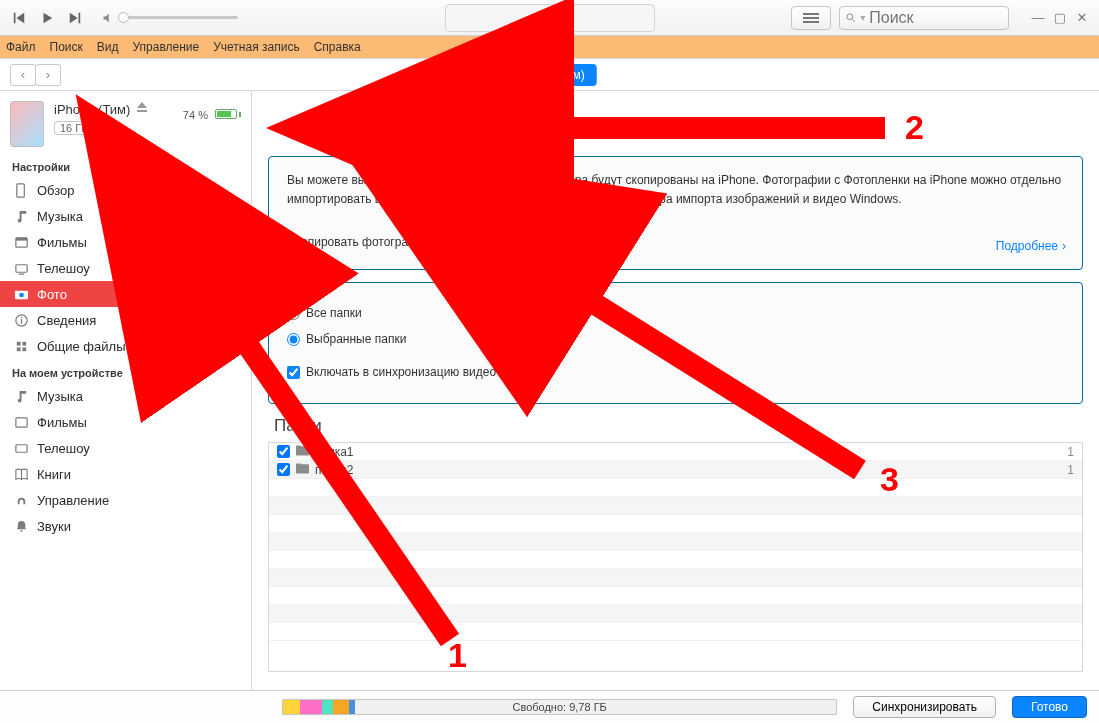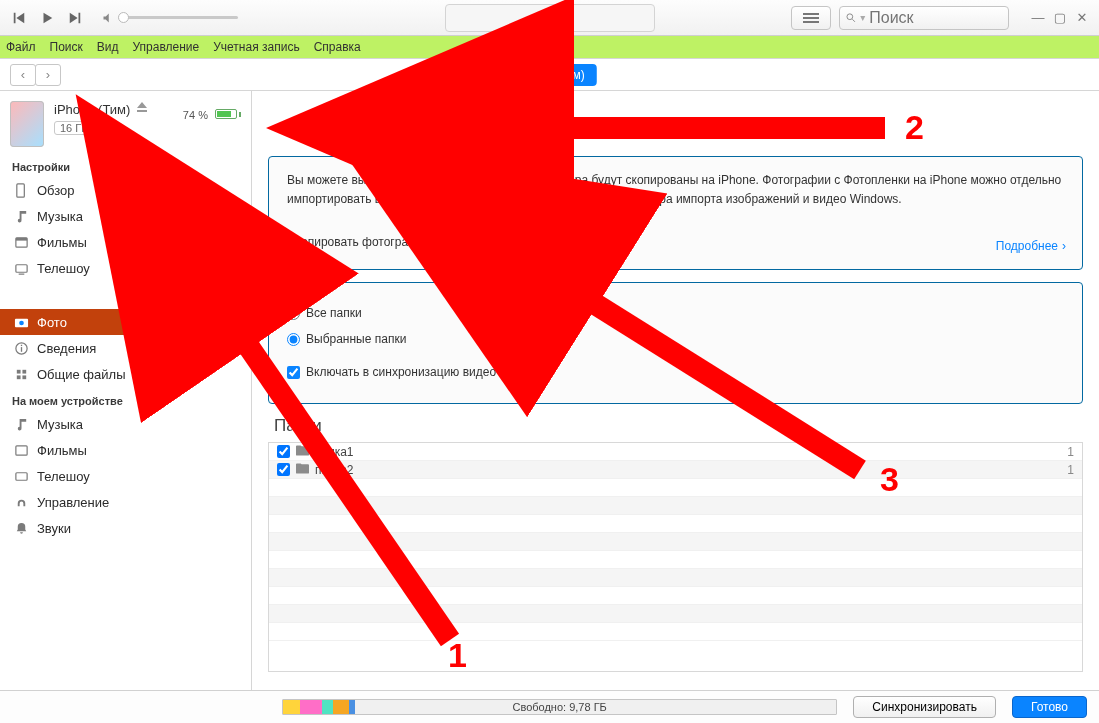--- a/index.html
+++ b/index.html
@@ -36,21 +36,21 @@
   .pill { height: 24px; border: 1px solid #c5c5c5; border-radius: 4px; background: linear-gradient(#fff,#f1f1f1); display: flex; align-items: center; }
   .list-btn { width: 40px; justify-content: center; }
   .search { width: 170px; padding: 0 6px; gap: 4px; }
   .search input { border: none; outline: none; background: transparent; font-size: 16px; width: 100%; }
   .mag { width: 12px; height: 12px; fill: #777; }
   .win-controls { display: flex; gap: 4px; margin-left: 12px; }
   .win-controls span { width: 18px; text-align: center; color: #777; font-size: 13px; }
   
   .menubar {
     height: 23px;
-    background: #bef264;
+    background: #fdba74;
     border-bottom: 1px solid #d6d6d6;
     display: flex; align-items: center;
     padding: 0 6px;
     gap: 14px;
     font-size: 12px;
     color: #323232;
   }
   
   .navstrip {
     height: 32px;
@@ -75,21 +75,21 @@
   .eject { width: 16px; height: 16px; color: #888; margin-left: 6px; }
   .eject svg { width: 12px; height: 12px; fill: #999; }
   .battery { display:inline-flex;align-items:center;gap:2px;margin-left:4px; }
   .battery-body { width:22px;height:10px;border:1px solid #6a6;border-radius:2px;position:relative;}
   .battery-fill { position:absolute;left:1px;top:1px;bottom:1px;width:70%;background:#52c552;}
   .battery-tip { width:2px;height:5px;background:#6a6;}
   
   .group-title { font-size: 11px; font-weight: bold; color: #3a3a3a; padding: 8px 12px 4px; }
   .nav-item { height: 26px; display: flex; align-items: center; padding: 0 14px; gap: 8px; font-size: 13px; color: #2b2b2b; }
   .nav-item svg { width: 15px; height: 15px; fill: #7b7b7b; }
-  .nav-item.selected { background: #c2410c; color: #fff; margin-top: 28px; }
+  .nav-item.selected { background: #ef4444; color: #fff; }
   .nav-item.selected svg { fill: #fff; }
   
   .panel-head { display: flex; align-items: center; gap: 10px; margin: 24px 0 14px 40px; }
   .sync-cb { width: 14px; height: 14px; }
   .panel-title { font-size: 23px; font-weight: 400; color: #4e4e4e; }
   .box { margin: 0 16px 12px 16px; border: 1px solid #0369a1; background: #fbfbfb; border-radius: 4px; padding: 14px 18px; font-size: 12px; color: #333; line-height: 1.6; position: relative; }
   .more { position: absolute; right: 16px; bottom: 12px; color: #0a84ff; display: flex; align-items: center; gap: 4px; }
   .sel { border: 1px solid #c8c8c8; border-radius: 3px; padding: 1px 4px; background: linear-gradient(#fff,#eee); margin: 0 6px; display:inline-flex;align-items:center;gap:6px;}
   .sel .chv { color:#888; font-size:10px; line-height:1; }
   .radio-row, .cb-row { display: flex; align-items: center; gap: 6px; font-size: 12px; margin: 7px 0; }
@@ -272,20 +272,26 @@
         <span>Фильмы</span>
       </div>
     <div class="nav-item">
         <svg viewBox="0 0 16 16">
           <rect x="2" y="4" width="12" height="8" rx="1" fill="none" stroke="#7b7b7b" stroke-width="1.3"></rect>
         </svg>
         <span>Телешоу</span>
       </div>
     <div class="nav-item">
         <svg viewBox="0 0 16 16">
+          <path d="M2 3c2-1 4-1 6 0v10c-2-1-4-1-6 0zM8 3c2-1 4-1 6 0v10c-2-1-4-1-6 0z" fill="none" stroke="#7b7b7b" stroke-width="1.2"></path>
+        </svg>
+        <span>Книги</span>
+      </div>
+    <div class="nav-item">
+        <svg viewBox="0 0 16 16">
           <path d="M4 9v3h2V9a2 2 0 0 1 4 0v3h2V9a4 4 0 0 0-8 0z"></path>
         </svg>
         <span>Управление</span>
       </div>
     <div class="nav-item">
         <svg viewBox="0 0 16 16">
           <path d="M8 2a4 4 0 0 0-4 4v3l-1 2h10l-1-2V6a4 4 0 0 0-4-4zM6.5 12a1.5 1.5 0 0 0 3 0z"></path>
         </svg>
         <span>Звуки</span>
       </div>

